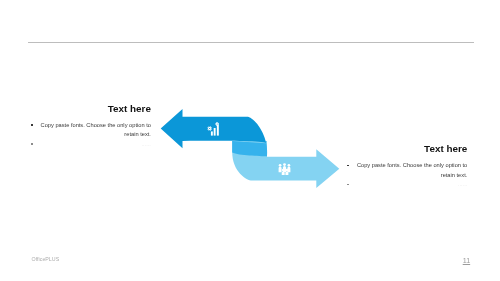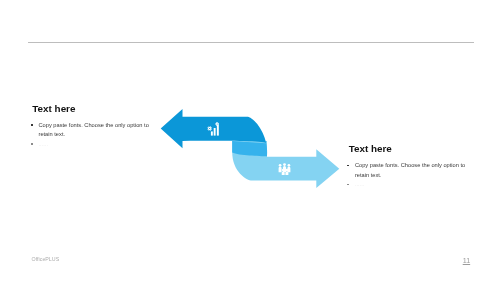--- a/index.html
+++ b/index.html
@@ -1,18 +1,18 @@
 <!DOCTYPE html>
 <html><head>
 <meta charset="utf-8">
 <title>Slide</title>
 <style>
   html,body{margin:0;padding:0;}
   body{width:500px;height:281px;background:#ffffff;font-family:"Liberation Sans",sans-serif;overflow:hidden;-webkit-font-smoothing:antialiased;}
-  .block,.footer-left,.footer-right{will-change:opacity;}
+  .block,.footer-left,.footer-right{will-change:opacity;text-align:right;}
   .slide{position:relative;width:500px;height:281px;background:#fff;}
   .rule{position:absolute;left:27.5px;top:42px;width:446px;height:1px;background:#bdbdbd;}
   .block{position:absolute;width:120px;}
   .heading{margin-left:1.4px;font-size:9.9px;font-weight:bold;color:#111111;letter-spacing:0px;line-height:10px;white-space:nowrap;}
   .bullets{margin:0;padding:0;list-style:none;position:relative;top:7.1px;}
   .bul{position:relative;font-size:5.7px;color:#393939;line-height:9.4px;}
   .bul .dot{position:absolute;left:0;top:3.4px;width:1.8px;height:1.5px;background:#3a3a3a;font-size:0;line-height:0;overflow:hidden;}
   .bul .txt{display:block;margin-left:7.6px;}
   .bul.faded .dot{background:#8c8c8c;}
   .bul.faded .txt{color:#e6e6e6;}

